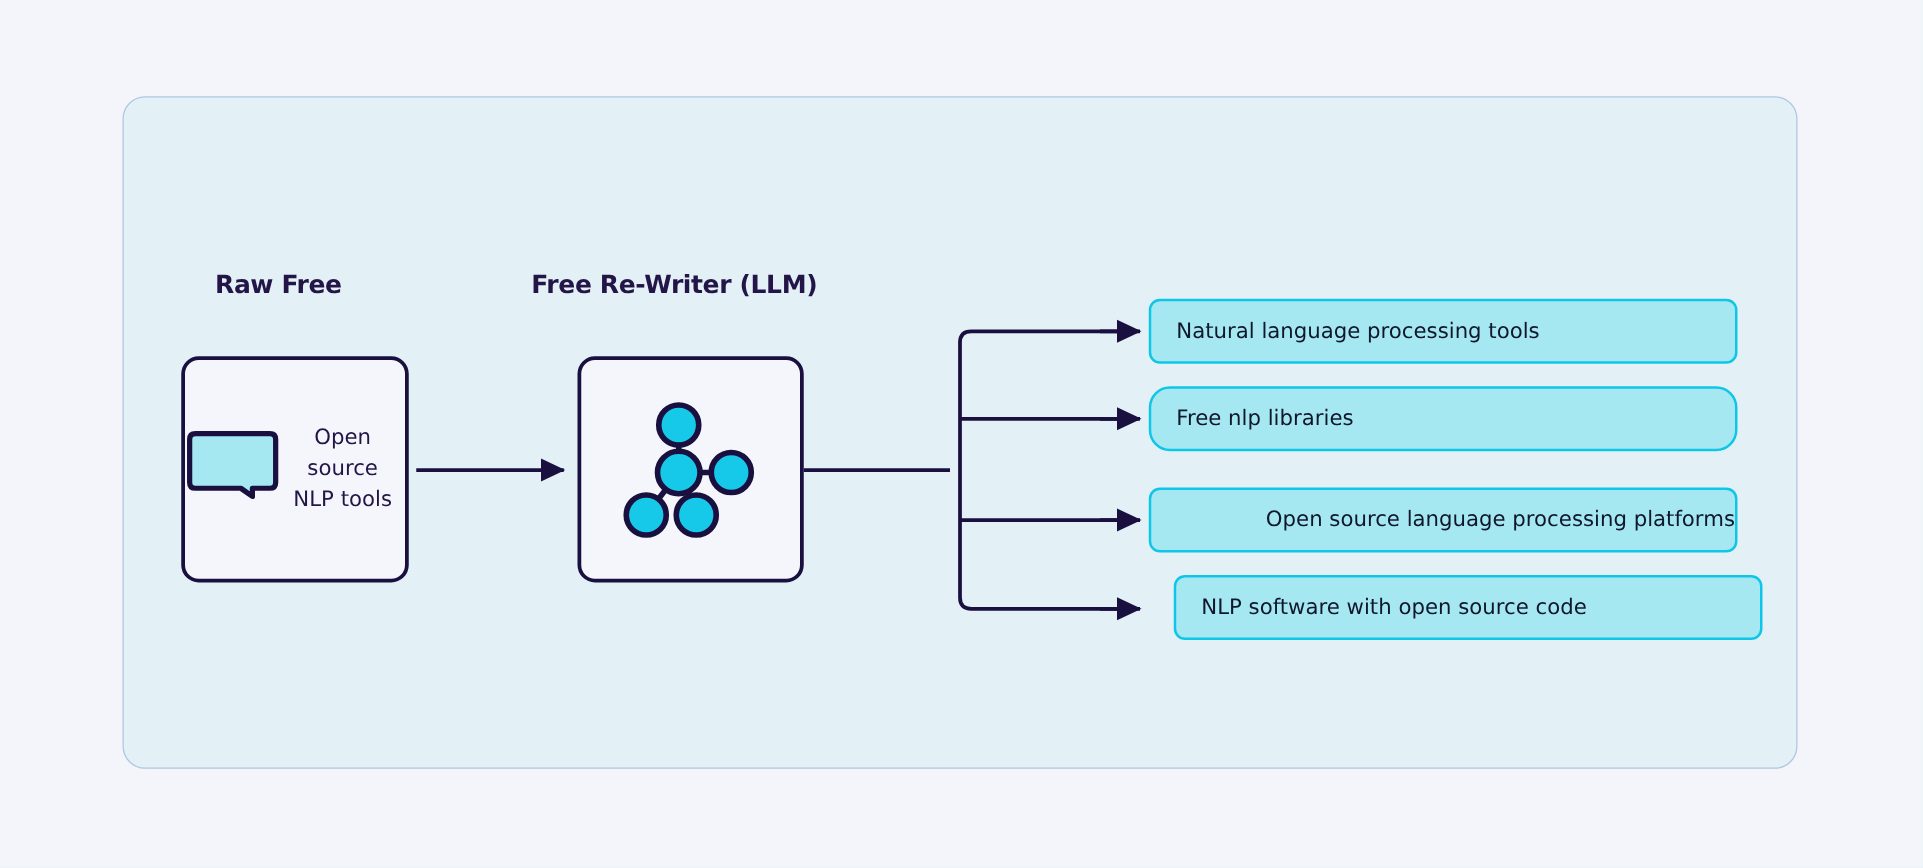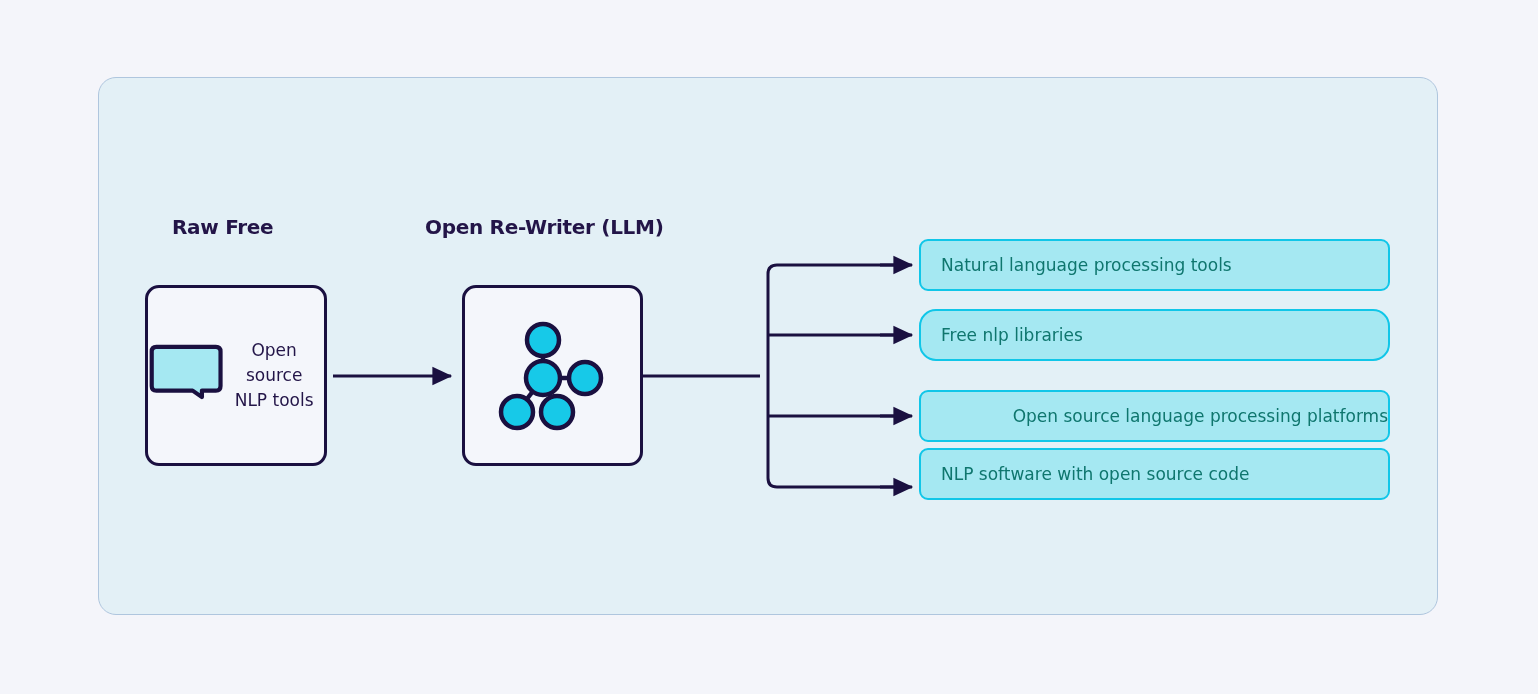--- a/index.html
+++ b/index.html
@@ -108,39 +108,39 @@
     box-sizing: border-box;
     background: #A5E8F2;
     border: 2.5px solid #10C6E8;
     border-radius: 9px;
     display: flex;
     align-items: center;
   }
   .query-text {
     font-family: "DejaVu Sans", sans-serif;
     font-size: 17px;
-    color: #0f766e;
+    color: #0f172a;
     padding-left: 20px;
     white-space: nowrap;
   }
   #query-box-0 { top: 239px; }
   #query-box-1 { top: 309px; border-radius: 17px; }
   #query-box-2 { top: 390px; justify-content: flex-end; }
-  #query-box-3 { top: 448px; }
+  #query-box-3 { top: 460px; margin-left: 20px; }
 </style>
 </head>
 <body>
 
 <div class="stage">
 
   <div class="panel"></div>
 
   <div class="heading" id="heading-raw-query">Raw Free</div>
 
-  <div class="heading" id="heading-rewriter">Open Re-Writer (LLM)</div>
+  <div class="heading" id="heading-rewriter">Free Re-Writer (LLM)</div>
 
 
   <div class="card" id="card-raw-query">
     <div class="card-inner">
       <svg class="bubble-icon" width="82" height="62" viewBox="0 0 82 62">
         <path d="M4 9 Q4 4 9 4 L73 4 Q78 4 78 9 L78 46 Q78 51 73 51
                  L58 51 L58 58 L48 51 L9 51 Q4 51 4 46 Z" fill="#A5E8F2" stroke="#1A1040" stroke-width="4.5" stroke-linejoin="round"></path>
       </svg>
       <div class="card-label">Open source
 NLP tools</div>

